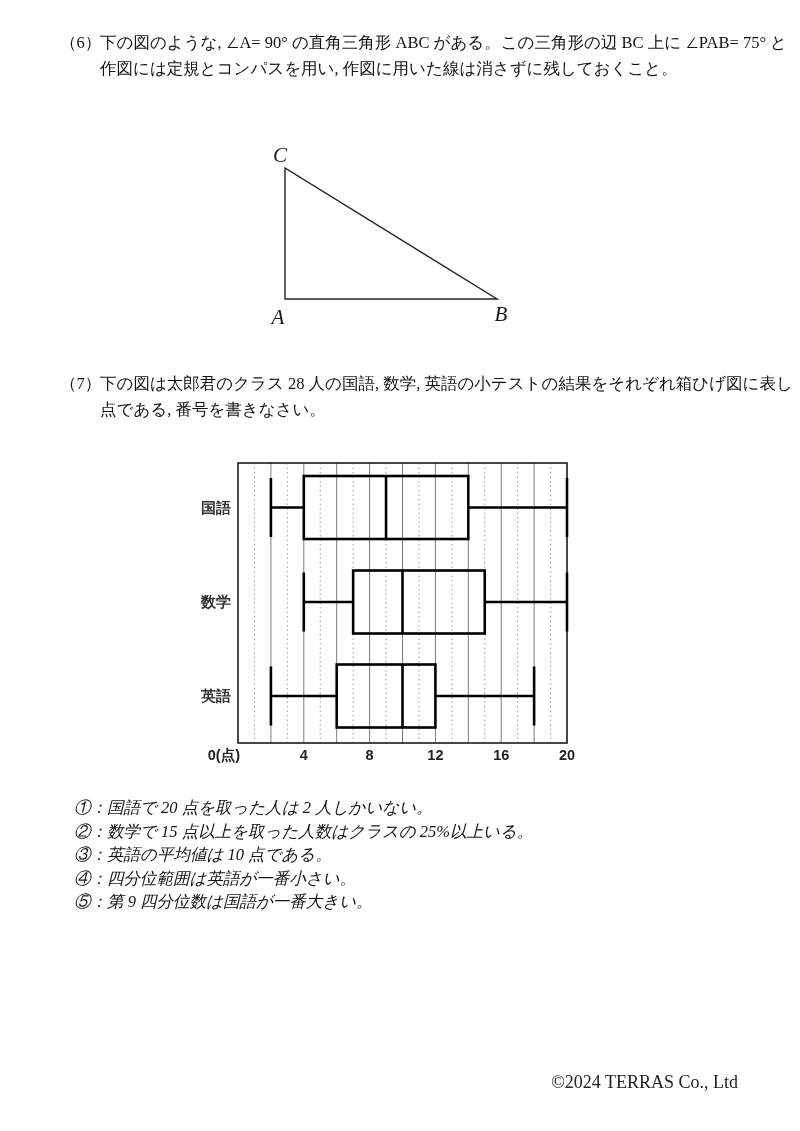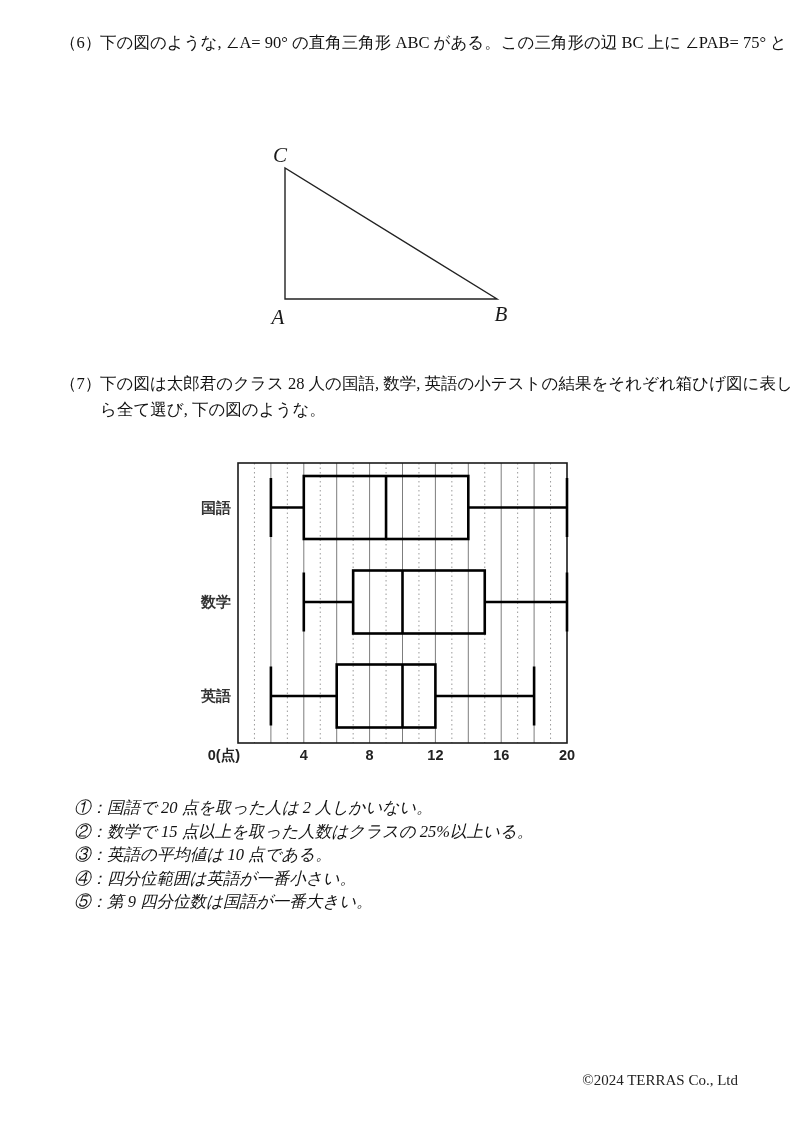--- a/index.html
+++ b/index.html
@@ -51,48 +51,49 @@
     top: 796px;
     font-size: 16.5px;
     line-height: 23.5px;
     font-style: italic;
   }
   .statement { white-space: nowrap; }
   .footer {
     position: absolute;
     right: 62px;
     top: 1072px;
-    font-size: 15px;
+    font-size: 18px;
     color: #222222;
   }
 </style>
 </head>
 <body>
 
 <div class="page">
 
   <div class="problem" id="problem6">
     <div class="p-num">（6）</div>
     <div class="p-text">
       <div class="p-line">下の図のような, ∠A= 90° の直角三角形 ABC がある。この三角形の辺 BC 上に ∠PAB= 75° と</div>
+      <div class="p-line">作図には定規とコンパスを用い, 作図に用いた線は消さずに残しておくこと。</div>
     </div>
   </div>
 
   <svg class="fig-triangle" width="290" height="190">
     <polygon points="45,154 257,154 45,23" fill="none" stroke="#222222" stroke-width="1.4"></polygon>
     <text x="40" y="17" text-anchor="middle" class="vertex">C</text>
     <text x="38" y="179" text-anchor="middle" class="vertex">A</text>
     <text x="261" y="176" text-anchor="middle" class="vertex">B</text>
   </svg>
 
   <div class="problem" id="problem7">
     <div class="p-num">（7）</div>
     <div class="p-text">
       <div class="p-line">下の図は太郎君のクラス 28 人の国語, 数学, 英語の小テストの結果をそれぞれ箱ひげ図に表し</div>
-      <div class="p-line">ら全て選び, 下の図のような。</div>
+      <div class="p-line">点である, 番号を書きなさい。</div>
     </div>
   </div>
 
   <svg class="fig-chart" id="boxplot-svg" width="420" height="310">
       <line x1="74.45" y1="8" x2="74.45" y2="288" stroke="#9a9a9a" stroke-width="1" stroke-dasharray="1.5 3"></line>
       <line x1="90.9" y1="8" x2="90.9" y2="288" stroke="#7d7d7d" stroke-width="1"></line>
       <line x1="107.35" y1="8" x2="107.35" y2="288" stroke="#9a9a9a" stroke-width="1" stroke-dasharray="1.5 3"></line>
       <line x1="123.8" y1="8" x2="123.8" y2="288" stroke="#7d7d7d" stroke-width="1"></line>
       <line x1="140.25" y1="8" x2="140.25" y2="288" stroke="#9a9a9a" stroke-width="1" stroke-dasharray="1.5 3"></line>
       <line x1="156.7" y1="8" x2="156.7" y2="288" stroke="#7d7d7d" stroke-width="1"></line>

